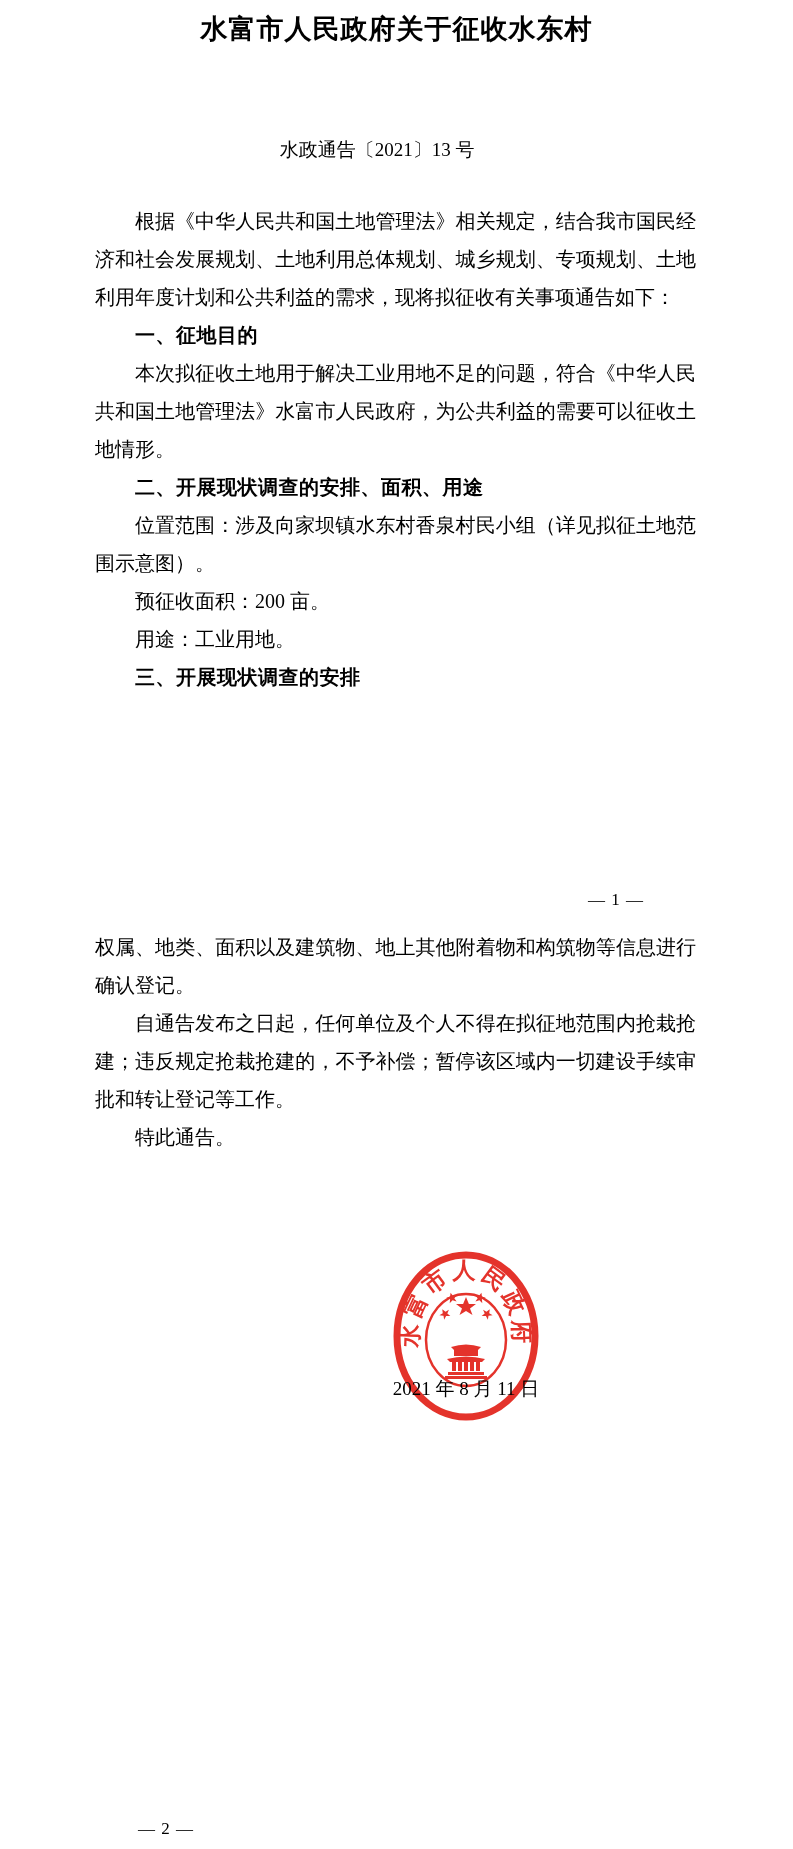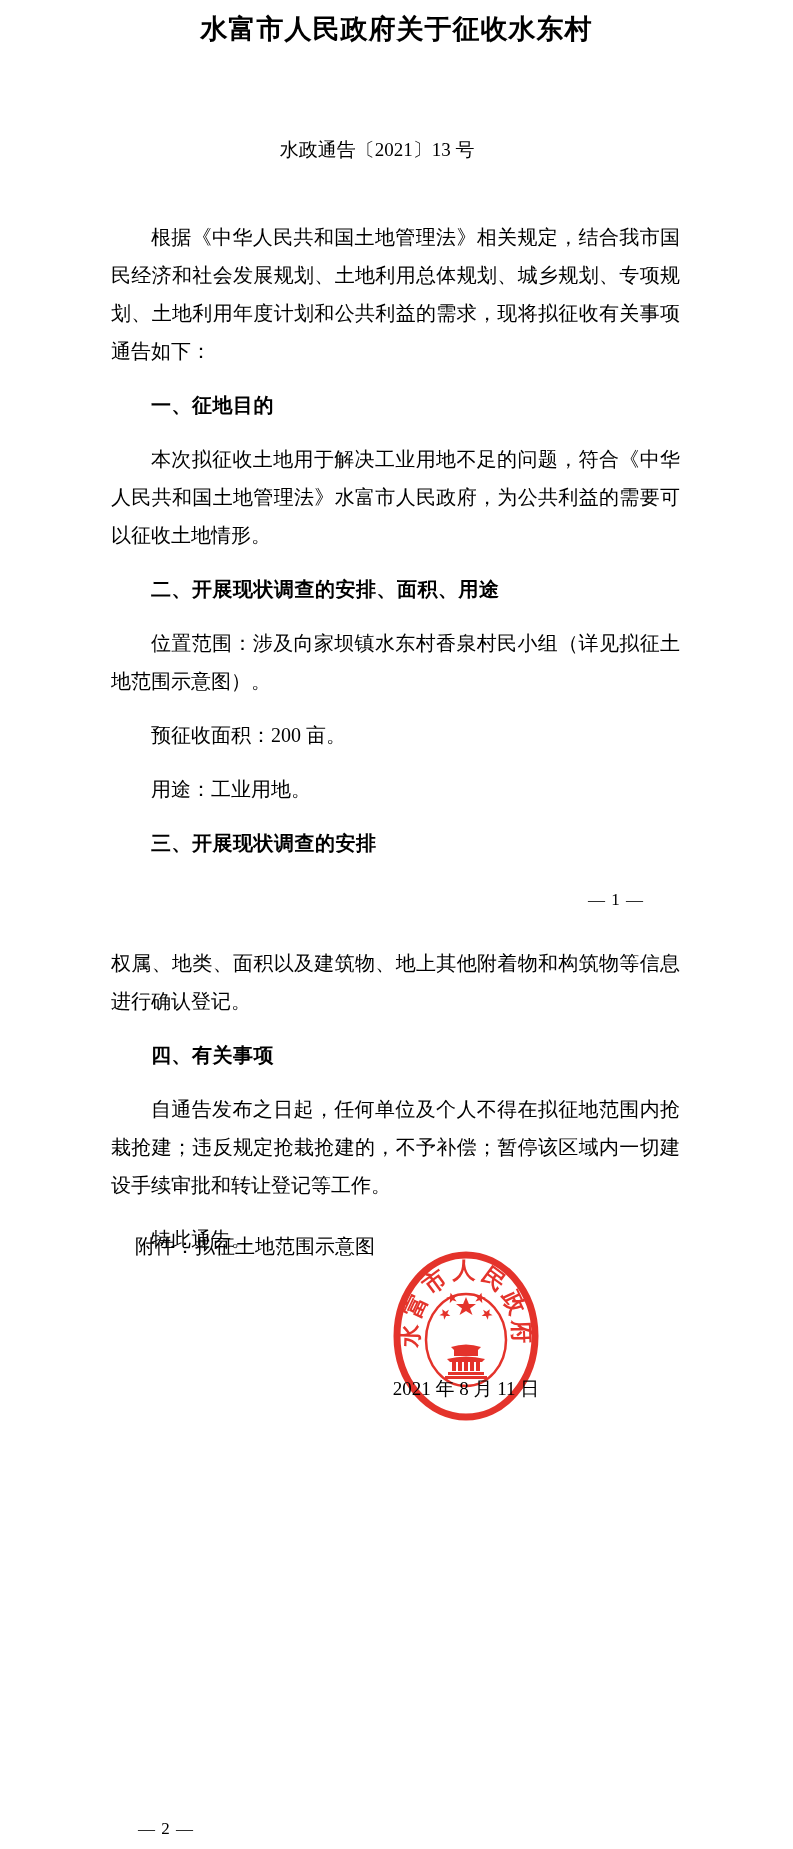--- a/index.html
+++ b/index.html
@@ -21,21 +21,21 @@
     position:absolute;top:136px;left:0;width:754px;
     text-align:center;font-size:19px;line-height:28px;
   }
   .bodyseg{
     position:absolute;left:95px;width:601px;
     font-size:20px;line-height:38px;
     text-align:justify;text-justify:inter-character;
   }
   .seg-a{top:202px;}
   .seg-b{top:928px;}
-  .bodyseg p{margin:16px;padding:0;}
+  .bodyseg p{margin:0;padding:0;}
   .indent{text-indent:2em;}
   .noindent{text-indent:0;}
   .heading{
     font-family:Liberation Sans, sans-serif;
     font-weight:bold;letter-spacing:0.5px;
   }
   .pagenum{
     position:absolute;font-size:17px;line-height:28px;
     letter-spacing:1px;white-space:nowrap;
   }
@@ -74,26 +74,24 @@
     <p class="indent">位置范围：涉及向家坝镇水东村香泉村民小组（详见拟征土地范围示意图）。</p>
     <p class="indent">预征收面积：200 亩。</p>
     <p class="indent">用途：工业用地。</p>
     <p class="heading indent">三、开展现状调查的安排</p>
   </div>
 
   <div class="pagenum pn1">— 1 —</div>
 
   <div class="bodyseg seg-b">
     <p class="noindent">权属、地类、面积以及建筑物、地上其他附着物和构筑物等信息进行确认登记。</p>
-    <p class="heading indent">四、有关事项</p>
     <p class="indent">自通告发布之日起，任何单位及个人不得在拟征地范围内抢栽抢建；违反规定抢栽抢建的，不予补偿；暂停该区域内一切建设手续审批和转让登记等工作。</p>
     <p class="indent">特此通告。</p>
   </div>
 
-  <div class="attachment">附件：拟征土地范围示意图</div>
 
   <div class="issue-date">2021 年 8 月 11 日</div>
 
   <svg class="seal" viewBox="0 0 150 172" aria-hidden="true">
     <defs>
       <polygon id="star5" points="0,-10 2.9,-3.1 10,-3.1 4.0,1.5 6.5,8.1 0,4.0 -6.5,8.1 -4.0,1.5 -10,-3.1 -2.9,-3.1"></polygon>
       <path id="sealTextArc" d="M 33.4,115 A 48,58 0 1 1 116.6,115" fill="none"></path>
     </defs>
 
     <ellipse cx="75" cy="86" rx="69" ry="81" fill="none" stroke="#e2231a" stroke-width="7"></ellipse>

